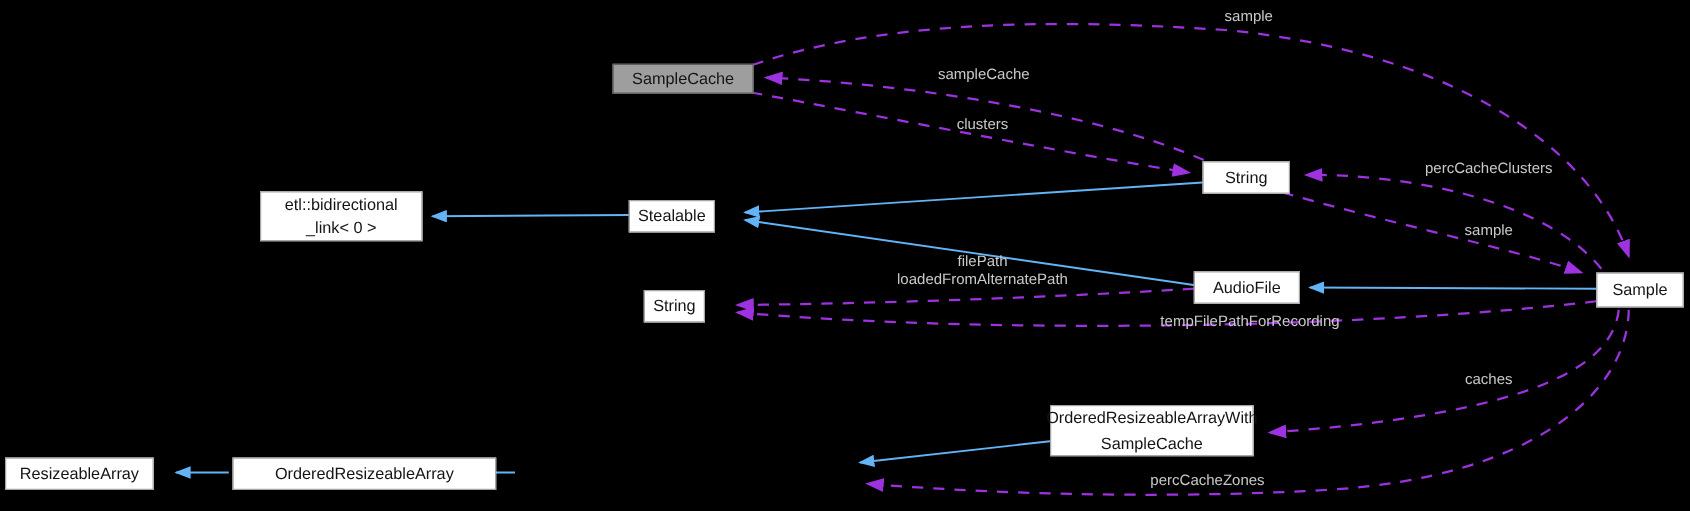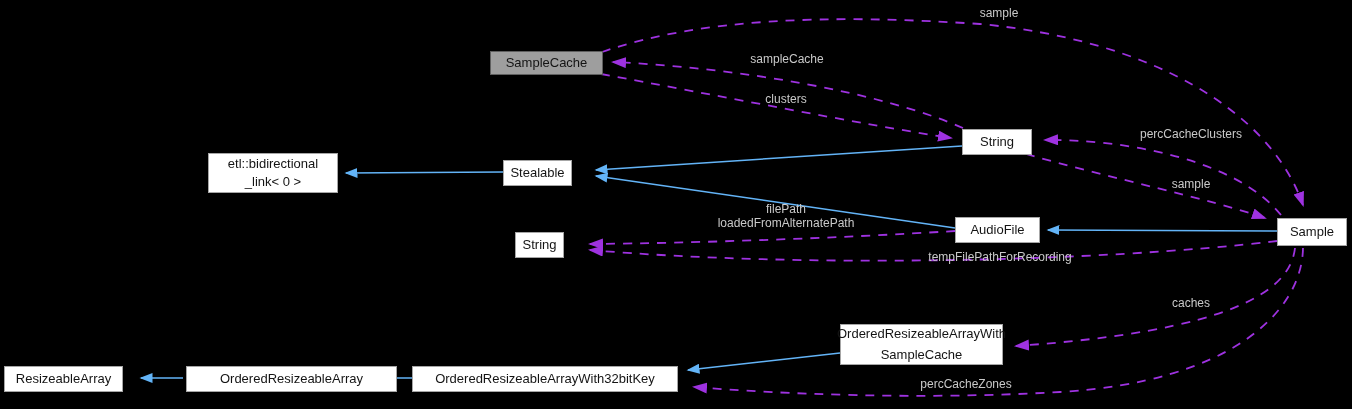--- a/index.html
+++ b/index.html
@@ -95,17 +95,14 @@
   </div>
 
   <div class="node" style="left:4px;top:366px;width:119px;height:26px;">
     <span>ResizeableArray</span>
   </div>
 
   <div class="node" style="left:186px;top:366px;width:211px;height:26px;">
     <span>OrderedResizeableArray</span>
   </div>
 
-  <div class="node" style="left:412px;top:366px;width:266px;height:26px;">
-    <span>OrderedResizeableArrayWith32bitKey</span>
-  </div>
 
 </div>
 
 </body></html>

